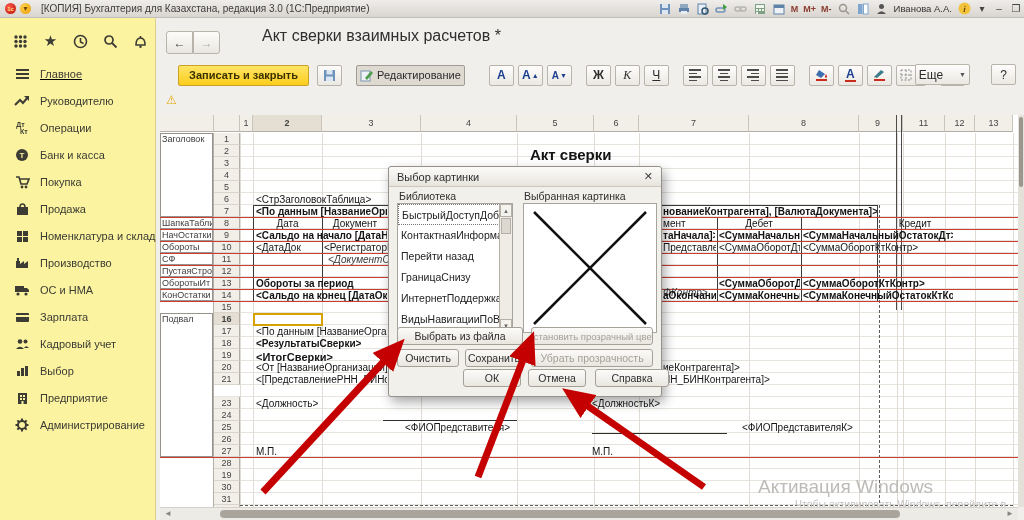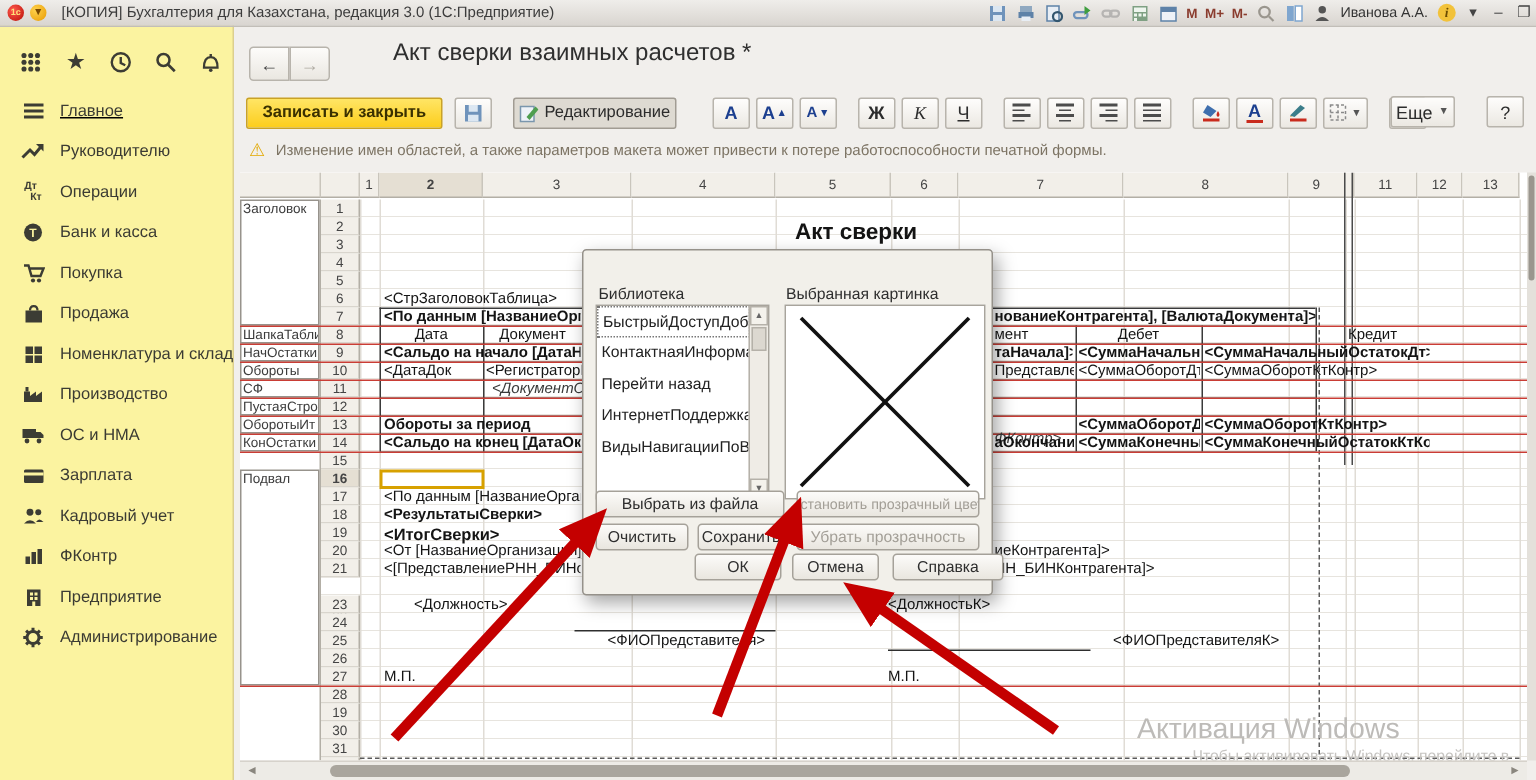--- a/index.html
+++ b/index.html
@@ -30,21 +30,21 @@
   .sb-lbl{margin-left:10px;font-size:11px;color:#3b3b33;white-space:nowrap;}
   
   .main{position:absolute;left:156px;top:17px;width:868px;height:503px;background:#f1efec;}
   .navrow{position:absolute;left:0;top:0;width:868px;height:42px;}
   .navbtns{position:absolute;left:10px;top:14px;display:flex;}
   .navbtn{width:25px;height:21px;background:linear-gradient(#fdfcfa,#eae7e1);border:1px solid #b8b4ac;
     display:flex;align-items:center;justify-content:center;font-size:12px;color:#444;}
   .navbtn:first-child{border-radius:3px 0 0 3px;}
   .navbtn:last-child{border-radius:0 3px 3px 0;color:#b0aca4;}
   .pgtitle{position:absolute;left:106px;top:10px;font-size:16px;color:#2f2f2f;white-space:nowrap;}
-  .toolbar{position:absolute;left:0;top:44px;width:868px;height:28px;display:flex;align-items:center;gap:4px;padding-left:8px;box-sizing:border-box;}
+  .toolbar{position:absolute;left:0;top:44px;width:868px;height:28px;display:flex;align-items:center;gap:4px;padding-left:22px;box-sizing:border-box;}
   .tbtn{display:inline-flex;align-items:center;justify-content:center;height:21px;min-width:25px;
     background:linear-gradient(#fefdfc,#ebe8e2);border:1px solid #b8b4ac;border-radius:2px;
     font-size:12px;color:#2c2c2c;box-sizing:border-box;padding:0 3px;cursor:pointer;}
   .tbtn.primary{background:linear-gradient(#ffe565,#fccd1c);border-color:#c9a227;font-weight:bold;font-size:11px;color:#3a3000;padding:0 10px;margin-right:4px;}
   .tbtn.pressed{background:#dedad2;border-color:#a19c93;}
   .tbtn .fontA{color:#1c3f8f;font-weight:bold;font-size:12px;}
   .tbtn sup{font-size:7px;color:#1c3f8f;margin-left:1px;}
   .tbtn.u{text-decoration:underline;}
   .tsep{width:6px;}
   .alns{display:inline-flex;flex-direction:column;gap:2px;width:12px;}
@@ -357,21 +357,21 @@
       <div class="sb-item" style="top: 342px;">
         <span class="sb-ico">
           <svg width="13" height="12">
             <g fill="#3c3c34">
               <rect x="1" y="6" width="3" height="5"></rect>
               <rect x="5" y="3" width="3" height="8"></rect>
               <rect x="9" y="1" width="3" height="10"></rect>
             </g>
           </svg>
         </span>
-        <span class="sb-lbl">ФКонтр</span>
+        <span class="sb-lbl">Выбор</span>
       </div>
       <div class="sb-item" style="top: 369px;">
         <span class="sb-ico">
           <svg width="13" height="13">
             <rect x="2" y="1" width="9" height="11" fill="#3c3c34"></rect>
             <g fill="#fbf3a0">
               <rect x="4" y="3" width="2" height="2"></rect>
               <rect x="7" y="3" width="2" height="2"></rect>
               <rect x="4" y="6" width="2" height="2"></rect>
               <rect x="7" y="6" width="2" height="2"></rect>
@@ -512,28 +512,27 @@
       </button>
     <span class="tsep"></span>
     <button class="tbtn">
         <svg width="14" height="12">
           <rect x="1" y="1" width="12" height="10" fill="#e9f2e4" stroke="#7aa06a"></rect>
           <line x1="1" y1="4" x2="13" y2="4" stroke="#7aa06a"></line>
           <path d="M4 7.5 L10 7.5 M8 5.5 L10 7.5 L8 9.5" fill="none" stroke="#3f7030" stroke-width="1.2"></path>
         </svg>
       </button>
   </div>
-  <button class="tbtn tb-more" style="gap:4px;">
+  <button class="tbtn tb-more" style="gap:16px;">
       <span>Еще</span>
       <span style="font-size:7px;color:#555;">▼</span>
     </button>
   <button class="tbtn tb-help">?</button>
   <div class="warnrow">
     <span class="warn-ic">⚠</span>
-    <span class="warn-tx">Изменение имен областей, а также параметров макета может привести к потере работоспособности печатной формы.</span>
   </div>
 </div>
 
 <div class="sheet" id="sheet">
     <div class="rowlines"></div>
     <div class="gv" style="left: 80px;"></div>
     <div class="gv" style="left: 93px;"></div>
     <div class="gv" style="left: 162px;"></div>
     <div class="gv" style="left: 261px;"></div>
     <div class="gv" style="left: 357px;"></div>
@@ -667,21 +666,21 @@
     <div class="cell b" style="left: 503px; top: 175px; width: 53px;">аОкончания]&gt;</div>
     <div class="cell b" style="left: 559px; top: 175px; width: 81px;">&lt;СуммаКонечный</div>
     <div class="cell b" style="left: 643px; top: 175px; width: 150px;">&lt;СуммаКонечныйОстатокКтКонтр&gt;</div>
     <div class="cell" style="left: 96px; top: 211px; width: 131px;">&lt;По данным [НазваниеОрганизац</div>
     <div class="cell b" style="left: 96px; top: 223px; width: 140px;">&lt;РезультатыСверки&gt;</div>
     <div class="cell b" style="left: 96px; top: 235px; width: 140px; font-size: 11px; line-height: 14px;">&lt;ИтогСверки&gt;</div>
     <div class="cell" style="left: 96px; top: 247px; width: 131px;">&lt;От [НазваниеОрганизации]&gt;</div>
     <div class="cell" style="left: 503px; top: 247px; width: 110px;">иеКонтрагента]&gt;</div>
     <div class="cell" style="left: 96px; top: 259px; width: 131px;">&lt;[ПредставлениеРНН_БИНорган</div>
     <div class="cell" style="left: 503px; top: 259px; width: 140px;">НН_БИНКонтрагента]&gt;</div>
-    <div class="cell" style="left: 96px; top: 283px; width: 100px; margin-left: 20px;">&lt;Должность&gt;</div>
+    <div class="cell" style="left: 96px; top: 283px; width: 100px;">&lt;Должность&gt;</div>
     <div class="cell" style="left: 432px; top: 283px; width: 100px;">&lt;ДолжностьК&gt;</div>
     <div class="cell" style="left: 245px; top: 307px; width: 125px;">&lt;ФИОПредставителя&gt;</div>
     <div class="cell" style="left: 582px; top: 307px; width: 135px;">&lt;ФИОПредставителяК&gt;</div>
     <div class="cell" style="left: 96px; top: 331px; width: 40px;">М.П.</div>
     <div class="cell" style="left: 432px; top: 331px; width: 40px;">М.П.</div>
     <div class="selcell" style="left: 93px; top: 198px; width: 70px; height: 13px;"></div>
   </div>
 
 <div class="hscroll">
   <span class="harr" style="left:4px;">◄</span>
@@ -689,27 +688,32 @@
   <span class="harr" style="right:4px;">►</span>
 </div>
 <div class="vscroll">
     <div class="vthumb"></div>
   </div>
 
 <div class="wm1">Активация Windows</div>
 <div class="wm2">Чтобы активировать Windows, перейдите в</div>
 
 <div class="dlg">
+  <div class="dlg-tb">
+    <span class="dlg-title">Выбор картинки</span>
+    <span class="dlg-x">✕</span>
+  </div>
   <span class="dlg-lab" style="left:10px;top:23px;">Библиотека</span>
   <span class="dlg-lab" style="left:135px;top:23px;">Выбранная картинка</span>
   <div class="dlg-list">
     <div id="dlg-items" style="position:absolute;left:0;top:0;width:102px;">
         <div class="dlg-li sel">БыстрыйДоступДобавить</div>
         <div class="dlg-li">КонтактнаяИнформация...</div>
         <div class="dlg-li">Перейти назад</div>
+        <div class="dlg-li">ГраницаСнизу</div>
         <div class="dlg-li">ИнтернетПоддержкаПол...</div>
         <div class="dlg-li">ВидыНавигацииПоВзаим...</div>
       </div>
     <div class="dlg-scroll">
       <span class="dlg-sarr" style="top:0;">▲</span>
       <div class="dlg-sthumb" style="top:14px;"></div>
       <span class="dlg-sarr" style="bottom:0;">▼</span>
     </div>
   </div>
   <div class="dlg-pic">

